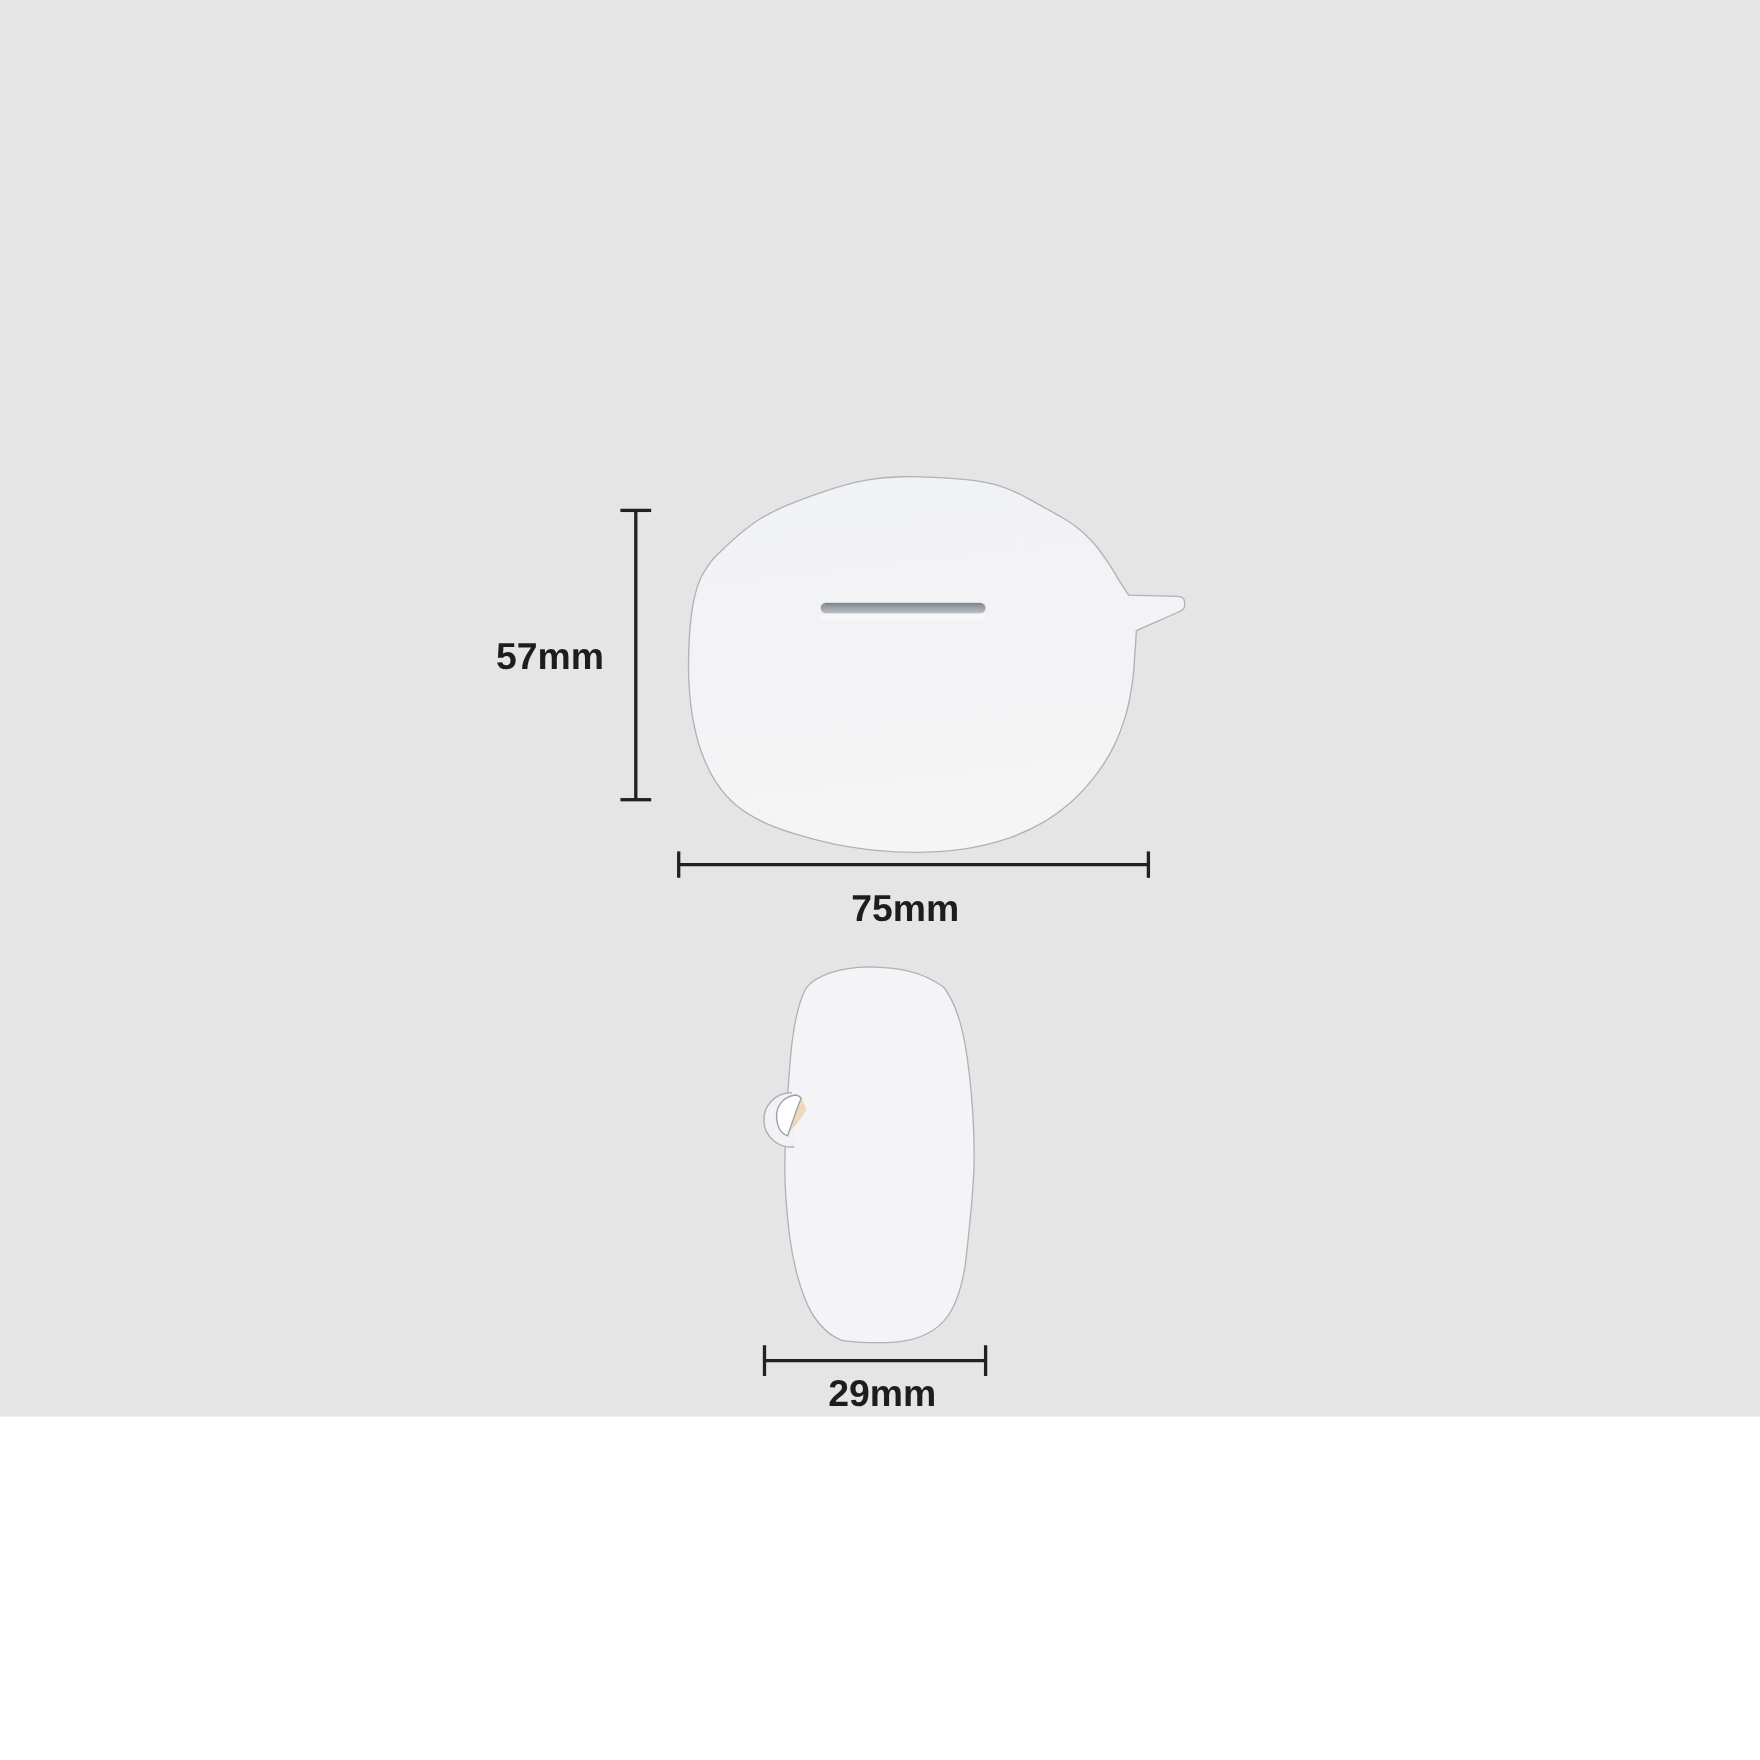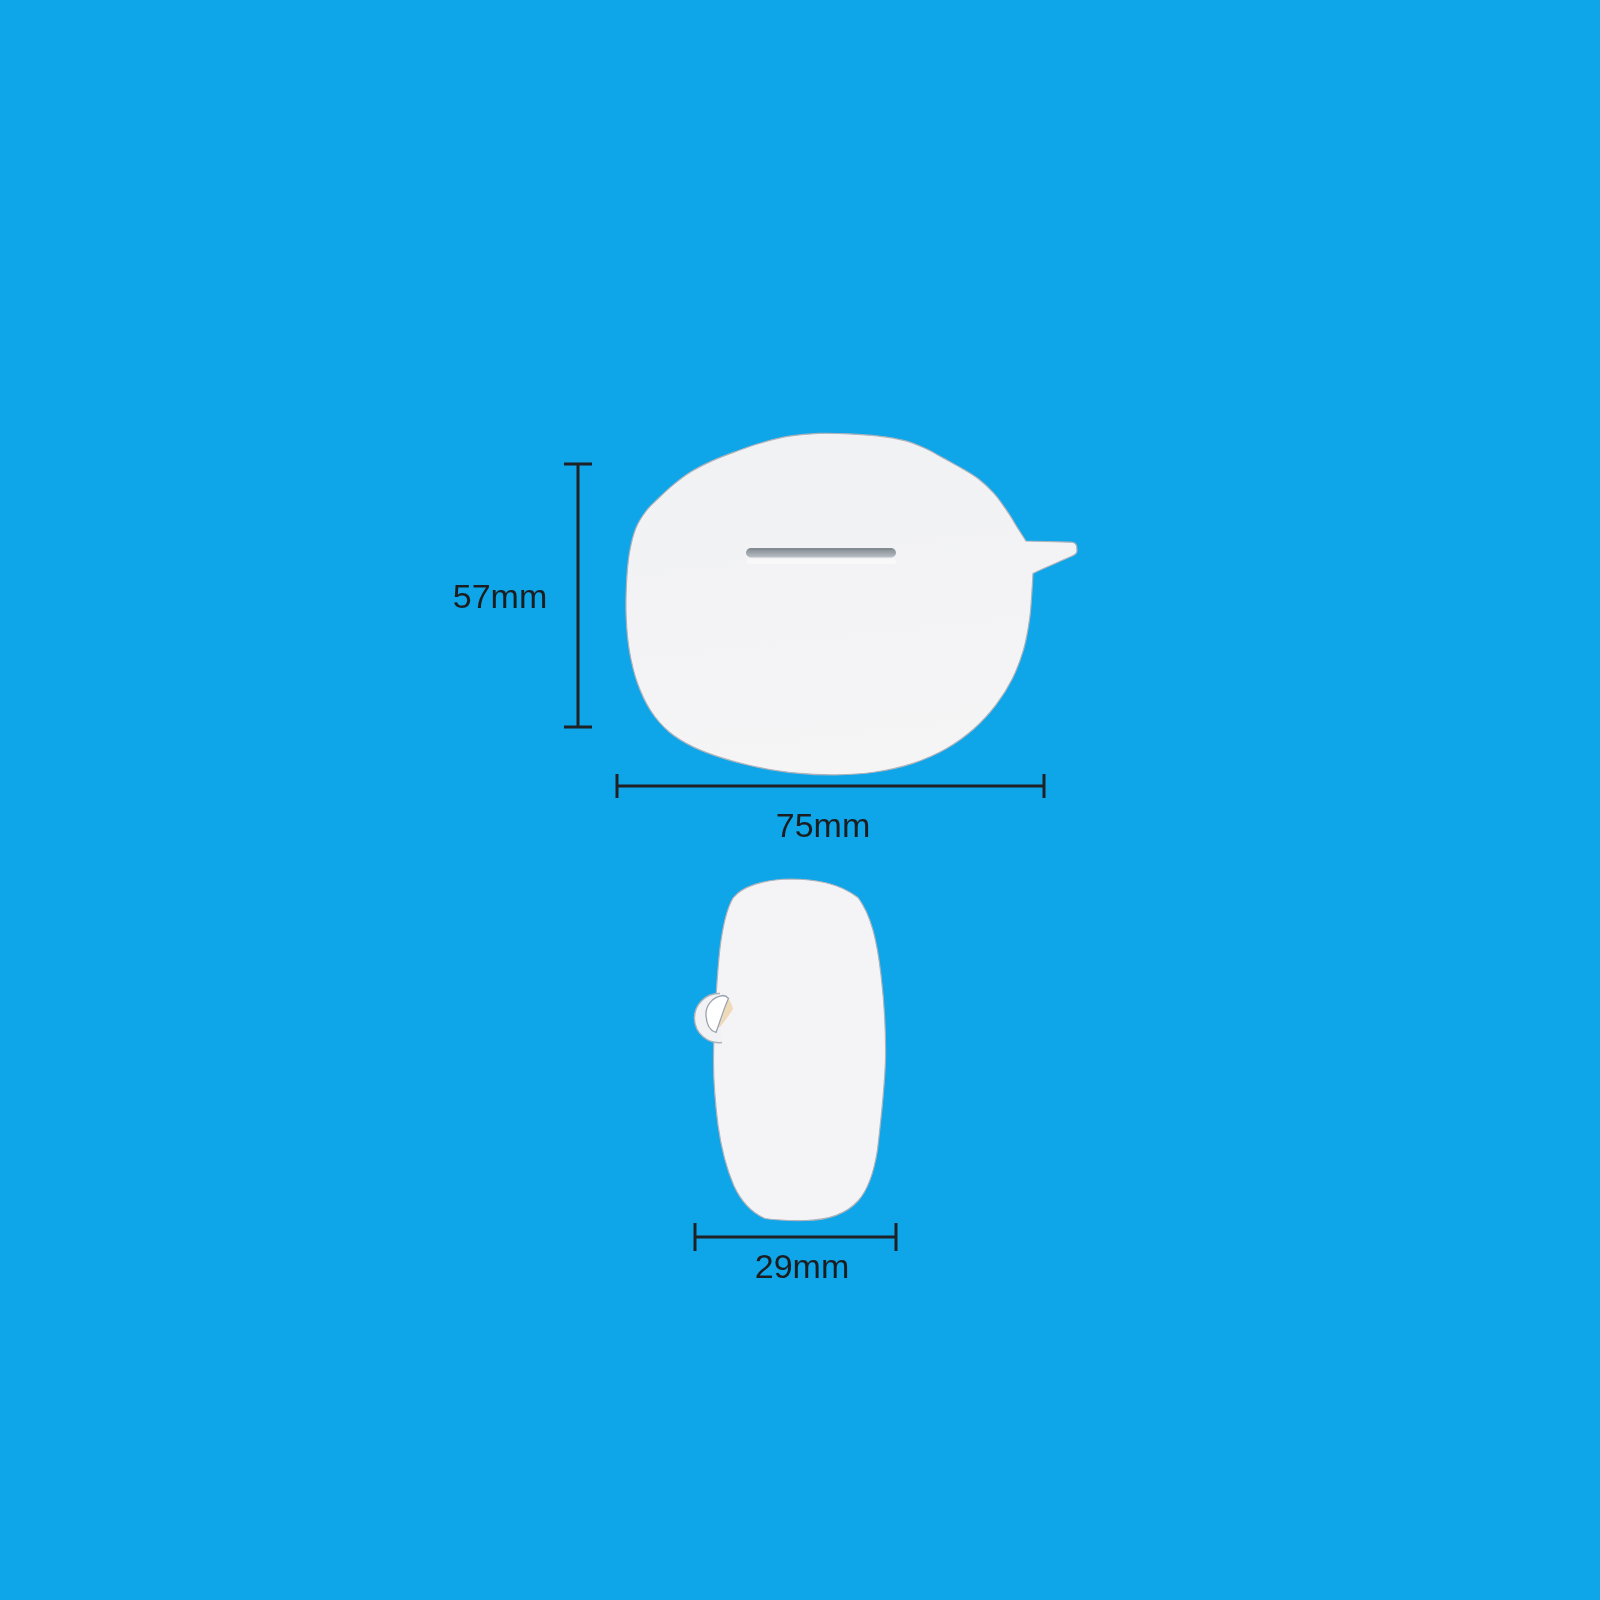--- a/index.html
+++ b/index.html
@@ -1,16 +1,16 @@
 <!DOCTYPE html>
 <html><head>
 <meta charset="utf-8">
 <style>
   html,body{margin:0;padding:0;background:#ffffff;}
-  .wrap{width:1600px;height:1600px;position:relative;overflow:hidden;background:#0ea5e9;}
+  .wrap{width:1600px;height:1288px;position:relative;overflow:hidden;background:#e5e5e5;font-weight:bold;}
   svg{position:absolute;left:0;top:0;}
   text{font-family:"Liberation Sans", sans-serif;fill:#1c1d1f;}
 </style>
 </head>
 <body>
 <div class="wrap">
 <svg width="1600" height="1600" viewBox="0 0 1600 1600">
   <defs>
     <linearGradient id="slotg" x1="0" y1="0" x2="0" y2="1">
       <stop offset="0" stop-color="#878f96"></stop>

